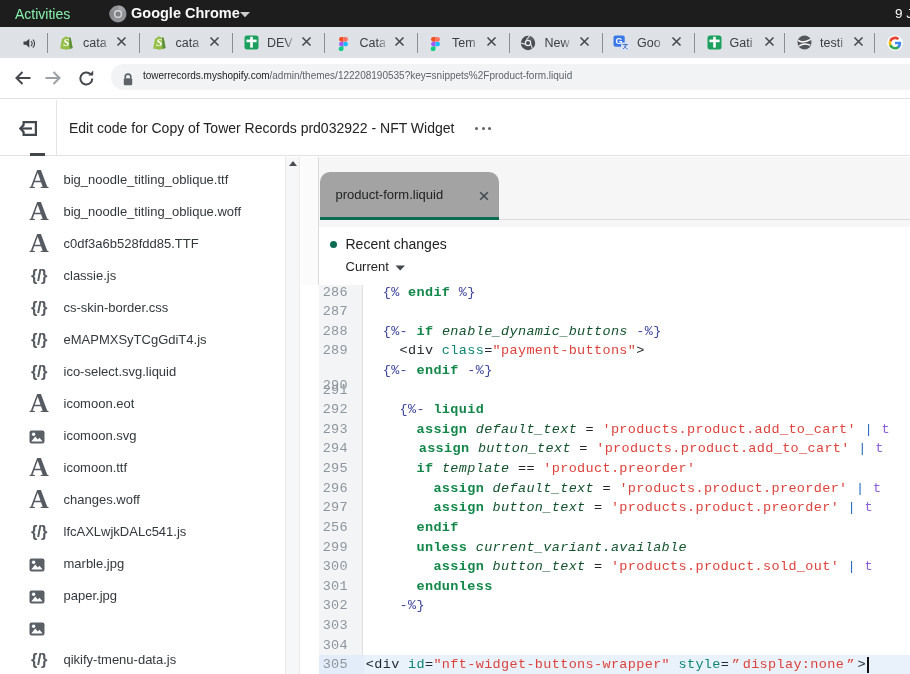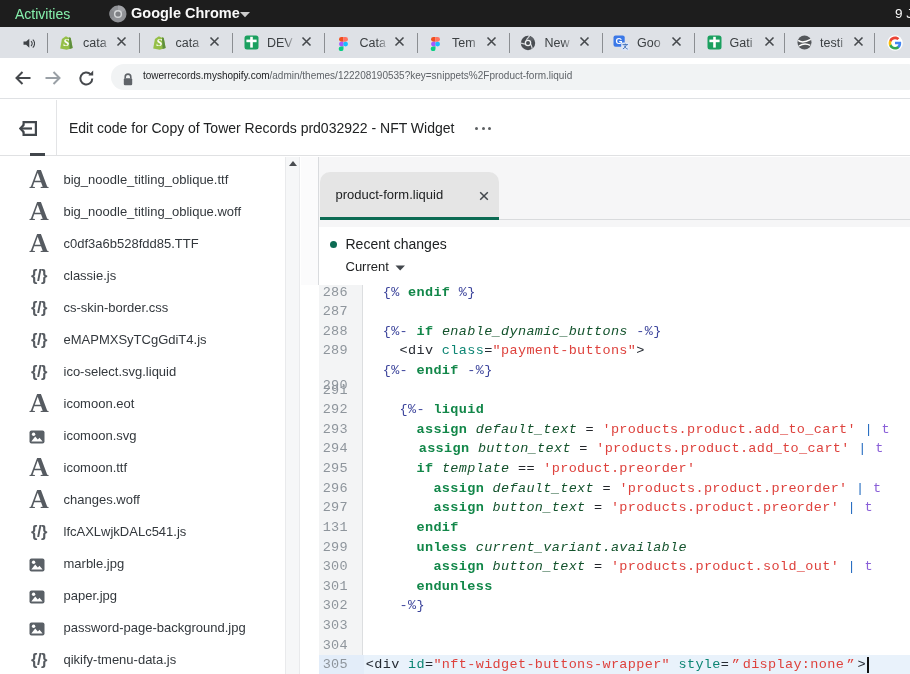--- a/index.html
+++ b/index.html
@@ -42,21 +42,21 @@
   .stxt { position:absolute; left:55.5px; top:0; font-size:13px; line-height:32px; color:#33383d;margin-left:8px; }
   #topdash { left:29.5px; top:152.5px; width:15.5px; height:3.4px; background:#41464b; }
 
   
   #strack { left:285px; top:157px; width:15px; height:517px; background:#f6f7f8; border-left:1px solid #e9eaec; border-right:1px solid #e9eaec; }
 
   
   #epane { left:301px; top:157px; width:609px; height:517px; background:#fbfbfc; }
   #ecard { position:absolute; left:16.5px; top:0; width:592.5px; height:517px; border-left:1px solid #d9dbde; background:#f6f6f7; }
   #etabbar { position:absolute; left:1px; top:0; width:591.5px; height:63px; background:#f6f6f7; border-bottom:1px solid #d9dbdd; }
-  #etab { position:absolute; left:0; top:15px; width:179px; height:48px; background:#e5e5e5; border-radius:10px 10px 0 0; }
+  #etab { position:absolute; left:0; top:15px; width:179px; height:48px; background:#a3a3a3; border-radius:10px 10px 0 0; }
   #etab .txt { position:absolute; left:16px; top:15px; font-size:13px; color:#202223; }
   #eunderline { position:absolute; left:0; top:60px; width:179.5px; height:3px; background:#0c6b53; }
   #erecent { position:absolute; left:0px; top:70px; width:592.5px; height:58px; background:#fff; }
   #erecent .dot { position:absolute; left:11px; top:14px; width:7px; height:7px; border-radius:50%; background:#0c6b53; }
   #erecent .rc { position:absolute; left:27px; top:9px; font-size:14px; color:#202223; }
   #erecent .cur { position:absolute; left:27px; top:32px; font-size:13px; color:#202223; }
 
   
   #code { position:absolute; left:301px; top:284.8px; width:609px; height:389.2px; background:#fff; }
   #gutter { position:absolute; left:17.5px; top:0; width:44.5px; height:389.2px; background:#f3f4f5; border-right:1px solid #dcdee0; }
@@ -327,21 +327,20 @@
           <path d="M2.3,11.5 L6.2,6.6 L8.8,9.6 L10.5,7.7 L13.6,11.5 Z" fill="#fff"></path>
         </svg>
         <div class="stxt">paper.jpg</div>
       </div>
     <div class="srow" style="top:455px">
         <svg class="sicon" style="top:9.5px" width="16" height="14">
           <rect x="0.5" y="0.5" width="15" height="13" rx="2" fill="#5a6066"></rect>
           <circle cx="4.6" cy="4.3" r="1.7" fill="#fff"></circle>
           <path d="M2.3,11.5 L6.2,6.6 L8.8,9.6 L10.5,7.7 L13.6,11.5 Z" fill="#fff"></path>
         </svg>
-        <div class="stxt">password-page-background.jpg</div>
       </div>
     <div class="srow" style="top:487px">
         <div class="sicon js">{/}</div>
         <div class="stxt">qikify-tmenu-data.js</div>
       </div>
   </div>
   <div class="abs" id="strack"></div>
   <svg class="abs" style="left:287.5px;top:159.5px" width="10" height="7">
       <path d="M1,6 L9,6 L5,1 Z" fill="#4a4d51"></path>
     </svg>
@@ -387,21 +386,21 @@
     <div class="ln" style="top:135px">293</div>
       <div class="cl" style="top:135px;left:64.8px"><span class="d">      </span><span class="k">assign</span><span class="d"> </span><span class="v">default_text</span><span class="o"> = </span><span class="s">'products.product.add_to_cart'</span><span class="d"> </span><span class="p">|</span><span class="d"> </span><span class="f">t</span></div>
     <div class="ln" style="top:154.7px">294</div>
       <div class="cl" style="top:154.7px;left:67px"><span class="d">      </span><span class="k">assign</span><span class="d"> </span><span class="v">button_text</span><span class="o"> = </span><span class="s">'products.product.add_to_cart'</span><span class="d"> </span><span class="p">|</span><span class="d"> </span><span class="f">t</span></div>
     <div class="ln" style="top:174.3px">295</div>
       <div class="cl" style="top:174.3px;left:64.8px"><span class="d">      </span><span class="k">if</span><span class="d"> </span><span class="v">template</span><span class="o"> == </span><span class="s">'product.preorder'</span></div>
     <div class="ln" style="top:193.9px">296</div>
       <div class="cl" style="top:193.9px;left:64.8px"><span class="d">        </span><span class="k">assign</span><span class="d"> </span><span class="v">default_text</span><span class="o"> = </span><span class="s">'products.product.preorder'</span><span class="d"> </span><span class="p">|</span><span class="d"> </span><span class="f">t</span></div>
     <div class="ln" style="top:213.5px">297</div>
       <div class="cl" style="top:213.5px;left:64.8px"><span class="d">        </span><span class="k">assign</span><span class="d"> </span><span class="v">button_text</span><span class="o"> = </span><span class="s">'products.product.preorder'</span><span class="d"> </span><span class="p">|</span><span class="d"> </span><span class="f">t</span></div>
-    <div class="ln" style="top:233.1px">131</div>
+    <div class="ln" style="top:233.1px">256</div>
       <div class="cl" style="top:233.1px;left:64.8px"><span class="d">      </span><span class="k">endif</span></div>
     <div class="ln" style="top:252.8px">299</div>
       <div class="cl" style="top:252.8px;left:64.8px"><span class="d">      </span><span class="k">unless</span><span class="d"> </span><span class="v">current_variant.available</span></div>
     <div class="ln" style="top:272.4px">300</div>
       <div class="cl" style="top:272.4px;left:64.8px"><span class="d">        </span><span class="k">assign</span><span class="d"> </span><span class="v">button_text</span><span class="o"> = </span><span class="s">'products.product.sold_out'</span><span class="d"> </span><span class="p">|</span><span class="d"> </span><span class="f">t</span></div>
     <div class="ln" style="top:292px">301</div>
       <div class="cl" style="top:292px;left:64.8px"><span class="d">      </span><span class="k">endunless</span></div>
     <div class="ln" style="top:311.6px">302</div>
       <div class="cl" style="top:311.6px;left:64.8px"><span class="d">    -%}</span></div>
     <div class="ln" style="top:331.2px">303</div>

